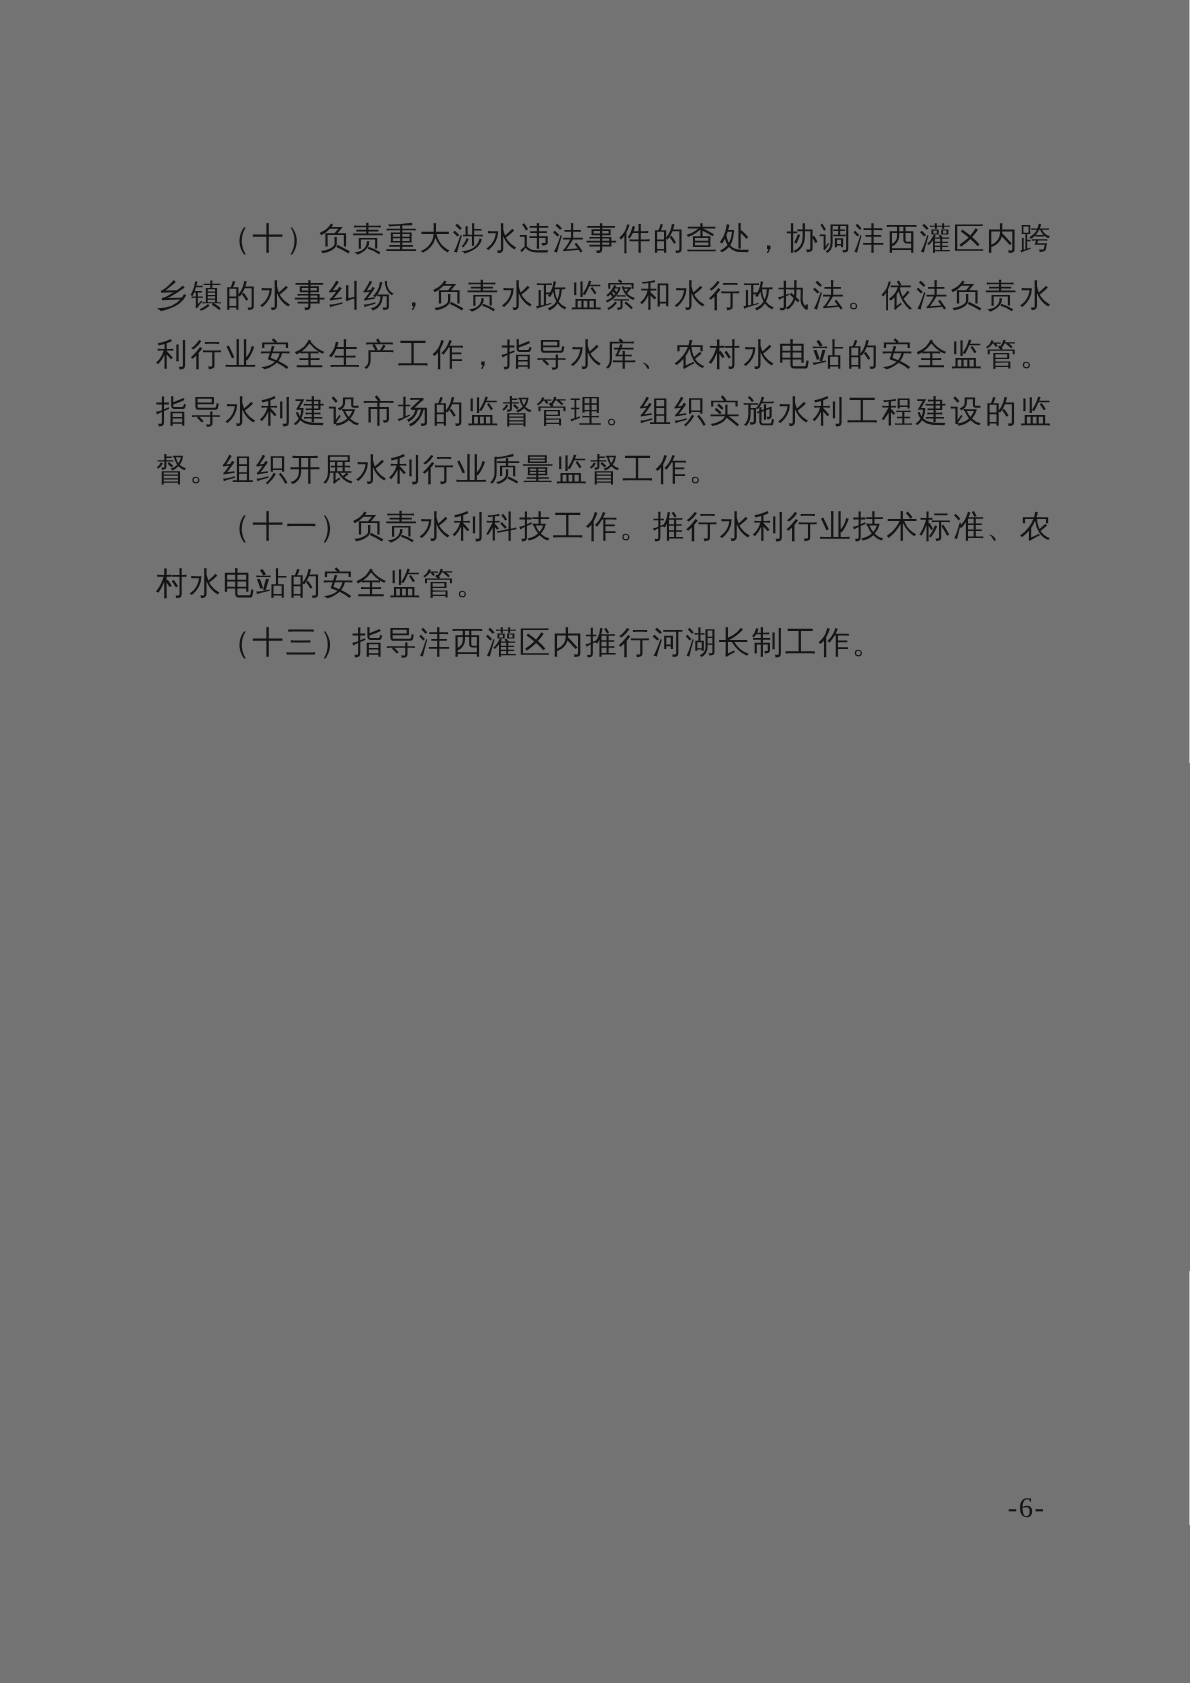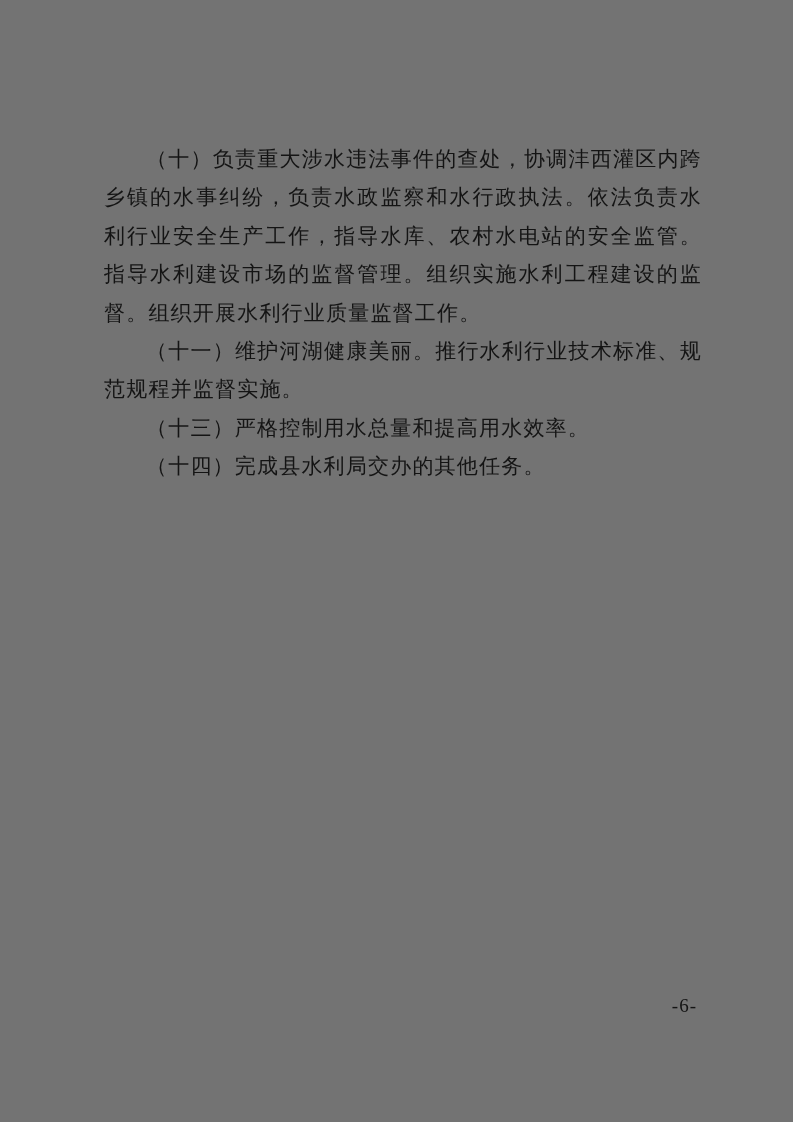--- a/index.html
+++ b/index.html
@@ -39,18 +39,17 @@
     letter-spacing: 1px;
     color: #141414;
   }
 </style>
 </head>
 <body>
 
 <div class="page">
   <div class="content">
     <p class="para">（十）负责重大涉水违法事件的查处，协调沣西灌区内跨乡镇的水事纠纷，负责水政监察和水行政执法。依法负责水利行业安全生产工作，指导水库、农村水电站的安全监管。 指导水利建设市场的监督管理。组织实施水利工程建设的监 督。组织开展水利行业质量监督工作。</p>
-    <p class="para">（十一）维护河湖健康美丽。推行水利行业技术标准、规范规程并监督实施。</p>
-    <p class="para">（十三）严格控制用水总量和提高用水效率。</p>
-    <p class="para">（十四）完成县水利局交办的其他任务。</p>
+    <p class="para">（十一）负责水利科技工作。推行水利行业技术标准、农村水电站的安全监管。</p>
+    <p class="para">（十三）指导沣西灌区内推行河湖长制工作。</p>
   </div>
   <div class="page-number">-6-</div>
 </div>
 
 </body></html>

